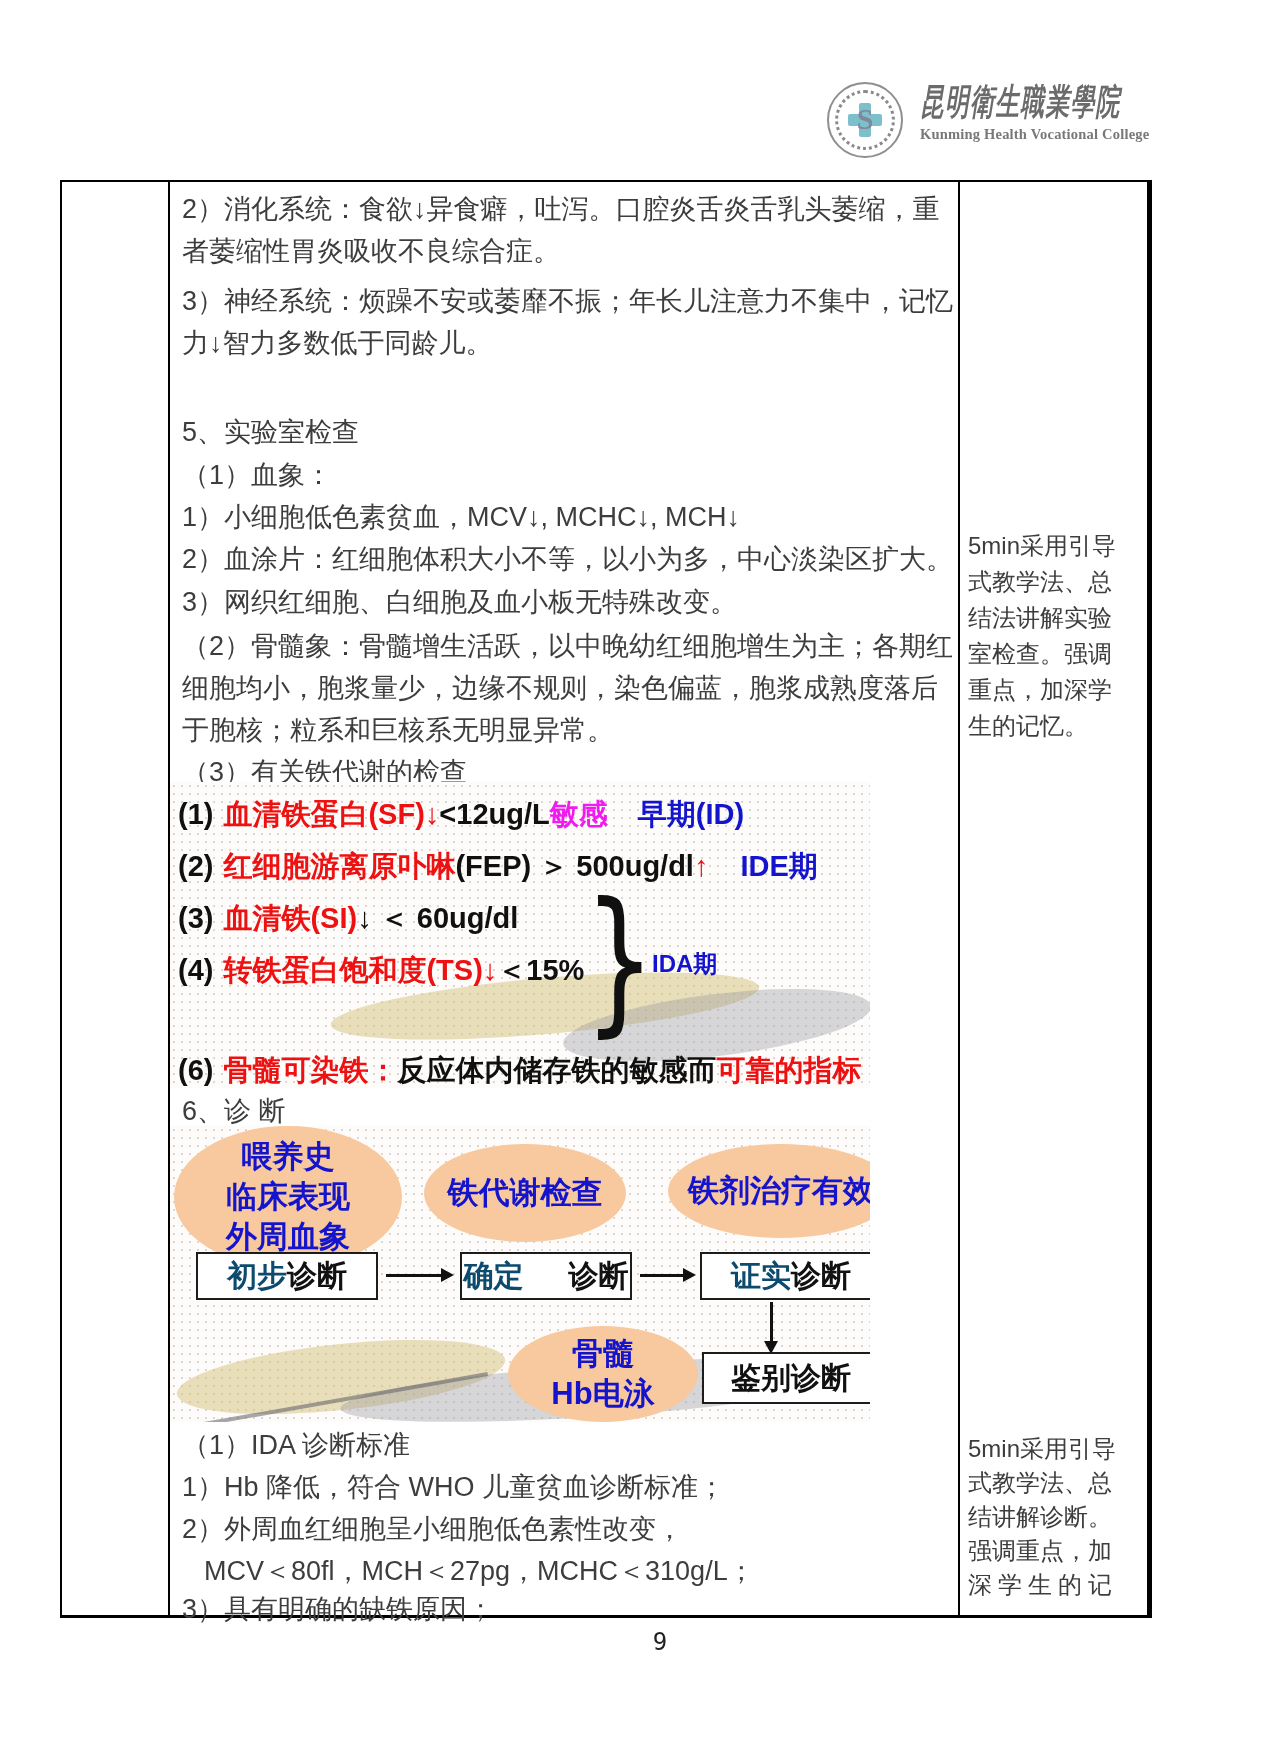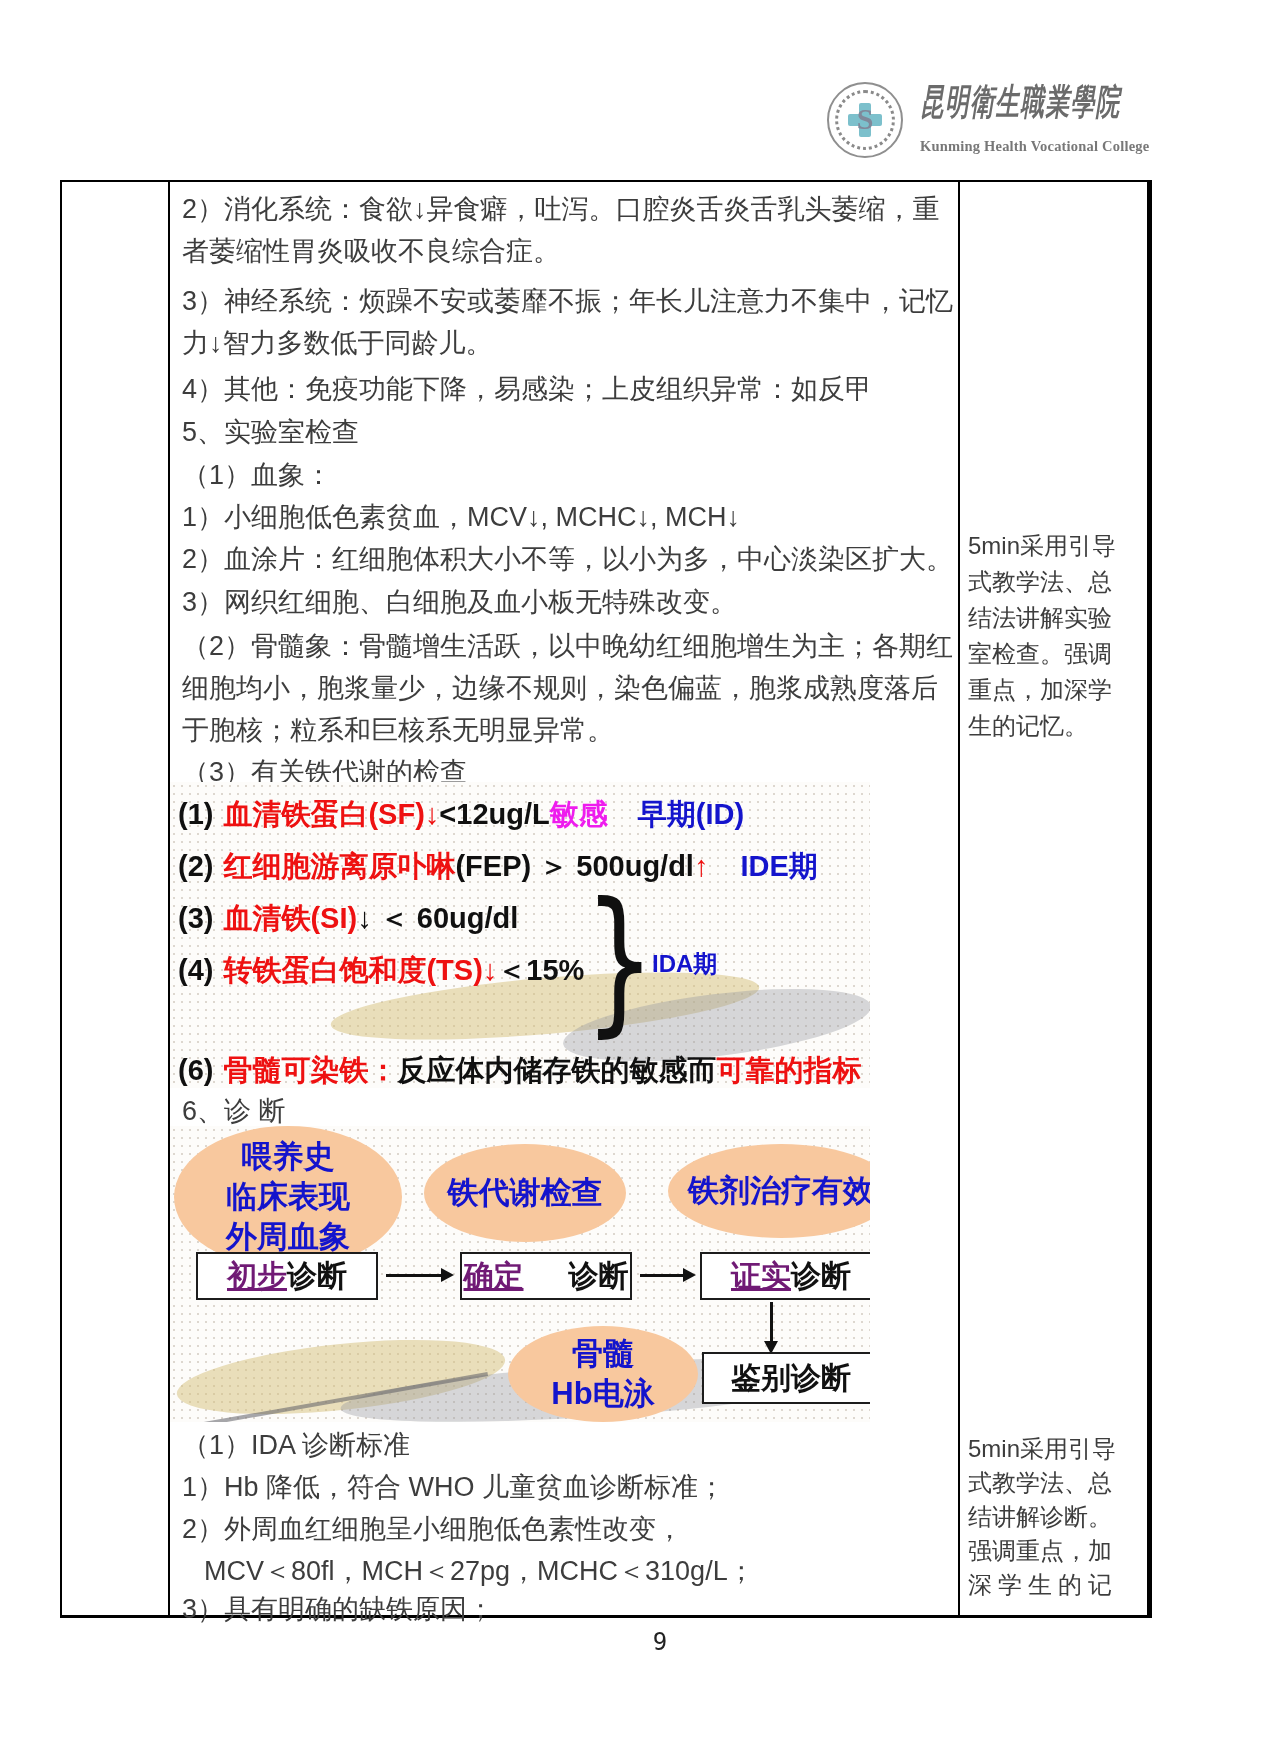--- a/index.html
+++ b/index.html
@@ -14,21 +14,21 @@
   .seal .cross{position:absolute;left:50%;top:50%;width:34px;height:34px;transform:translate(-50%,-50%);}
   .seal .cross:before,.seal .cross:after{content:"";position:absolute;background:#7cc0cc;border-radius:2px;}
   .seal .cross:before{left:11px;top:0;width:12px;height:34px;}
   .seal .cross:after{left:0;top:11px;width:34px;height:12px;}
   .seal .dragon{position:absolute;left:50%;top:50%;transform:translate(-50%,-54%);
         font-family:"Liberation Serif",serif;font-weight:bold;font-size:30px;color:#80889a;line-height:30px;}
   .logo-zh{position:absolute;left:920px;top:78px;font-family:"Liberation Serif","DejaVu Serif",serif;
         font-weight:bold;font-style:italic;font-size:36px;color:#6b6b6b;white-space:nowrap;
         transform:scaleX(.66);transform-origin:left center;letter-spacing:2px;}
   .logo-en{position:absolute;left:920px;top:126px;font-family:"Liberation Serif","DejaVu Serif",serif;
-        font-weight:bold;font-size:14.5px;color:#787878;white-space:nowrap;letter-spacing:.2px;margin-top:12px;}
+        font-weight:bold;font-size:14.5px;color:#787878;white-space:nowrap;letter-spacing:.2px;}
 
   
   .tline{position:absolute;background:#000;}
 
   
   .bodyline{position:absolute;left:182px;font-size:27px;line-height:34px;color:#3d3d3d;white-space:pre;}
   .pageno{position:absolute;left:640px;top:1628px;width:40px;text-align:center;font-size:24px;color:#222;
         font-family:"DejaVu Sans Mono",monospace;}
 
   
@@ -38,21 +38,21 @@
   .swoosh{position:absolute;border-radius:50%;}
   .sw-tan{background:rgba(213,191,122,.5);}
   .sw-gray{background:rgba(150,152,160,.38);}
   .sw-line{position:absolute;background:rgba(95,95,102,.55);}
 
   .s1line{position:absolute;left:8px;font-size:29px;font-weight:bold;color:#101010;white-space:nowrap;line-height:36px;}
   .s1line .num{margin-right:10px;}
   .red{color:#ee1111;}
   .mag{color:#ee1cee;}
   .blu{color:#1414cc;}
-  .ltblu{color:#701a75;text-decoration:underline;}
+  .ltblu{color:#0c4a6e;}
   .sp1{}
   .sp2{margin-left:30px;}
   .sp3{margin-left:32px;}
   .brace{position:absolute;left:414px;top:100px;font-size:156px;line-height:156px;font-weight:400;
          color:#101010;transform:scaleX(.72);transform-origin:left center;
          font-family:"DejaVu Sans",sans-serif;}
   .brace-label{position:absolute;left:482px;top:166px;font-size:24px;font-weight:bold;}
 
   
   .oval{position:absolute;background:#f8c89e;border-radius:50%;display:flex;flex-direction:column;
@@ -91,21 +91,20 @@
   <div class="tline" style="left:60px;top:1615px;width:1092px;height:3px;"></div>
   <div class="tline" style="left:60px;top:180px;width:2px;height:1438px;"></div>
   <div class="tline" style="left:1147px;top:180px;width:5px;height:1438px;"></div>
   <div class="tline" style="left:168px;top:180px;width:2px;height:1435px;"></div>
   <div class="tline" style="left:958px;top:180px;width:2px;height:1435px;"></div>
 
   <div class="bodyline" style="top:192px">2）消化系统：食欲↓异食癖，吐泻。口腔炎舌炎舌乳头萎缩，重</div>
   <div class="bodyline" style="top:234px">者萎缩性胃炎吸收不良综合症。</div>
   <div class="bodyline" style="top:284px">3）神经系统：烦躁不安或萎靡不振；年长儿注意力不集中，记忆</div>
   <div class="bodyline" style="top:326px">力↓智力多数低于同龄儿。</div>
-  <div class="bodyline" style="top:372px">4）其他：免疫功能下降，易感染；上皮组织异常：如反甲</div>
   <div class="bodyline" style="top:415px">5、实验室检查</div>
   <div class="bodyline" style="top:458px">（1）血象：</div>
   <div class="bodyline" style="top:500px">1）小细胞低色素贫血，MCV↓, MCHC↓, MCH↓</div>
   <div class="bodyline" style="top:542px">2）血涂片：红细胞体积大小不等，以小为多，中心淡染区扩大。</div>
   <div class="bodyline" style="top:585px">3）网织红细胞、白细胞及血小板无特殊改变。</div>
   <div class="bodyline" style="top:629px">（2）骨髓象：骨髓增生活跃，以中晚幼红细胞增生为主；各期红</div>
   <div class="bodyline" style="top:671px">细胞均小，胞浆量少，边缘不规则，染色偏蓝，胞浆成熟度落后</div>
   <div class="bodyline" style="top:713px">于胞核；粒系和巨核系无明显异常。</div>
   <div class="bodyline" style="top:755px">（3）有关铁代谢的检查</div>
 

